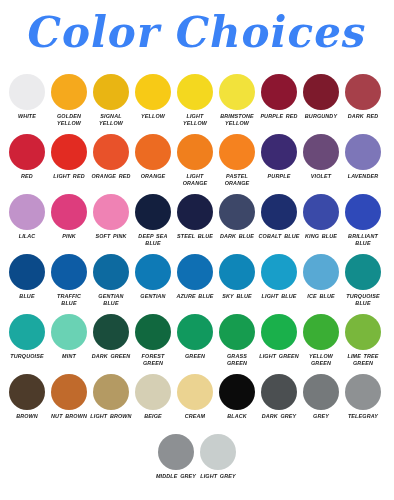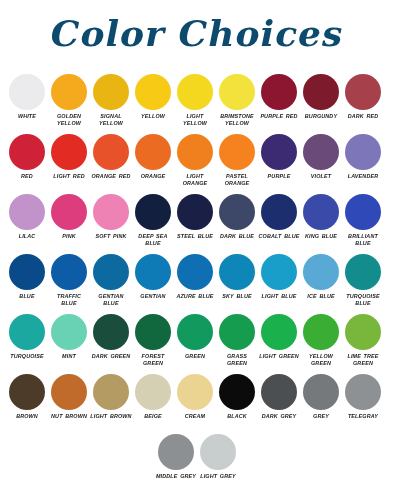--- a/index.html
+++ b/index.html
@@ -18,24 +18,24 @@
     width: 394px;
     height: 500px;
     background: #ffffff;
     box-sizing: border-box;
   }
   #title {
     text-align: center;
     font-family: "DejaVu Serif", serif;
     font-style: italic;
     font-weight: bold;
-    font-size: 36px;
+    font-size: 42px;
     line-height: 66px;
     letter-spacing: 1px;
-    color: #0c4a6e;
+    color: #3b82f6;
     height: 72px;
     white-space: nowrap;
     overflow: hidden;
   }
   #grid {
     padding: 0 6px;
   }
   .row {
     display: flex;
     justify-content: flex-start;

